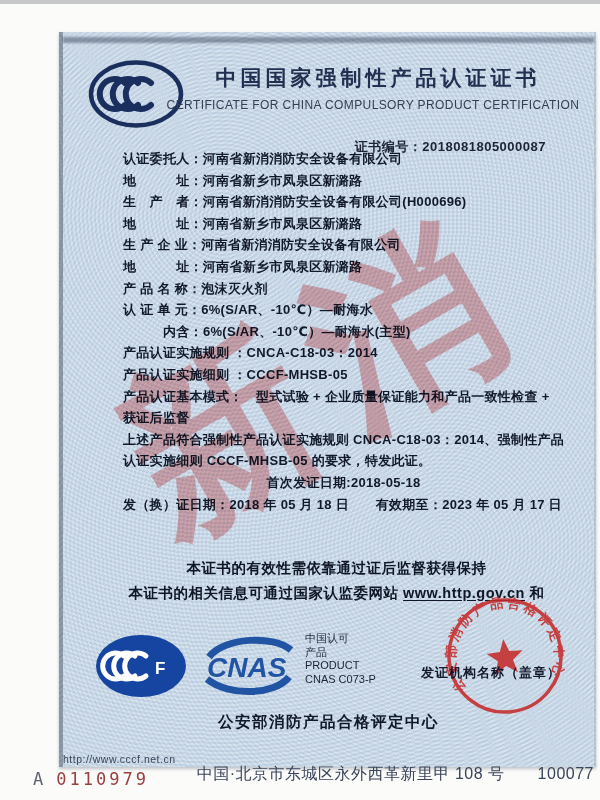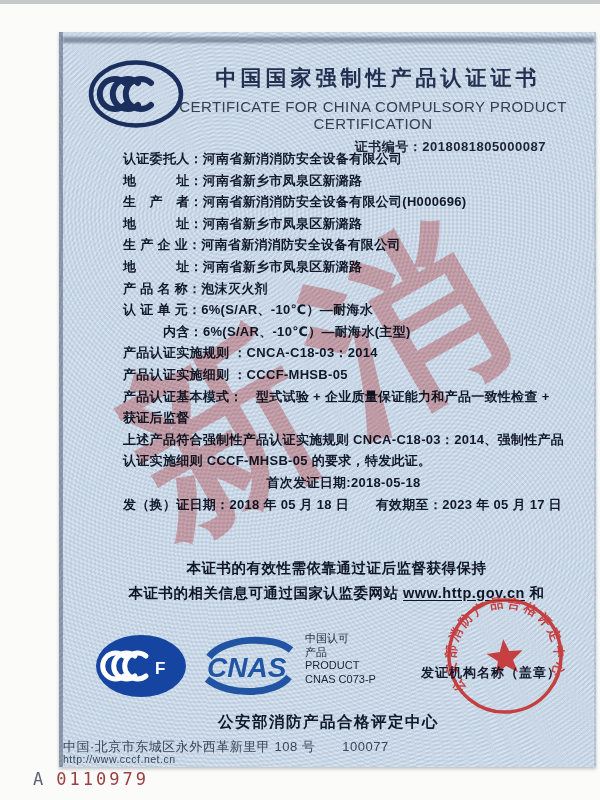--- a/index.html
+++ b/index.html
@@ -24,21 +24,21 @@
   .panel-top-shadow{position:absolute;left:0;top:5px;width:100%;height:6px;background:rgba(50,60,85,.45);filter:blur(1px);}
   
   .header{position:absolute;left:0;top:18px;width:100%;height:90px;}
   .ccc-logo{position:absolute;left:24px;top:8px;}
   .title-cn{
     position:absolute;left:120px;top:14px;width:390px;text-align:center;
     font-size:21px;font-weight:700;letter-spacing:4px;color:#232f50;
   }
   .title-en{
     position:absolute;left:90px;top:48px;width:440px;text-align:center;
-    font-size:15px;font-weight:400;letter-spacing:.4px;color:#333e52;
+    font-size:12px;font-weight:400;letter-spacing:.4px;color:#333e52;
   }
   .cert-no{
     position:absolute;right:48px;top:88px;
     font-size:13px;font-weight:700;color:#1c2335;letter-spacing:.5px;
   }
   
   .body-text{position:absolute;left:60px;top:116px;width:441px;color:#10182a;}
   .body-text .ln{font-size:13px;font-weight:700;line-height:21.6px;white-space:nowrap;letter-spacing:.3px;}
   .body-text .indent{padding-left:40px;}
   .body-text .center{text-align:center;white-space:normal;}
@@ -54,21 +54,21 @@
     mix-blend-mode:multiply;pointer-events:none;z-index:6;white-space:nowrap;
   }
   
   .cccf-logo{position:absolute;left:30px;top:600px;}
   .cnas-logo{position:absolute;left:140px;top:603px;}
   .acc-text{position:absolute;left:242px;top:600px;font-size:11px;line-height:13.5px;color:#1c2335;font-weight:400;}
   .acc-text div{white-space:nowrap;}
   .stamp{position:absolute;left:382px;top:564px;width:120px;height:120px;transform:rotate(-6deg);opacity:.88;z-index:2;}
   .stamp-caption{position:absolute;left:358px;top:632px;font-size:13px;font-weight:700;color:#13192b;z-index:3;letter-spacing:1px;}
   .org-name{position:absolute;left:0;top:680px;width:100%;text-align:center;font-size:15.5px;font-weight:700;letter-spacing:1.5px;color:#10182a;}
-  .addr-line{position:absolute;left:0;top:706px;width:100%;text-align:left;font-size:13px;color:#39445a;letter-spacing:.5px;}
+  .addr-line{position:absolute;left:0;top:732px;width:100%;text-align:right;font-size:16px;color:#39445a;letter-spacing:.5px;}
   .url-line{position:absolute;left:0;top:721px;width:100%;text-align:left;font-size:10.5px;color:#39445a;letter-spacing:.5px;}
   
   .serial{
     position:absolute;left:33px;top:769px;font-family:"DejaVu Sans Mono","Liberation Mono",monospace;
     font-size:17px;color:#9a4040;letter-spacing:3px;font-weight:400;
   }
   .serial .pfx{color:#5a6070;margin-right:10px;}
 </style>
 </head>
 <body>

